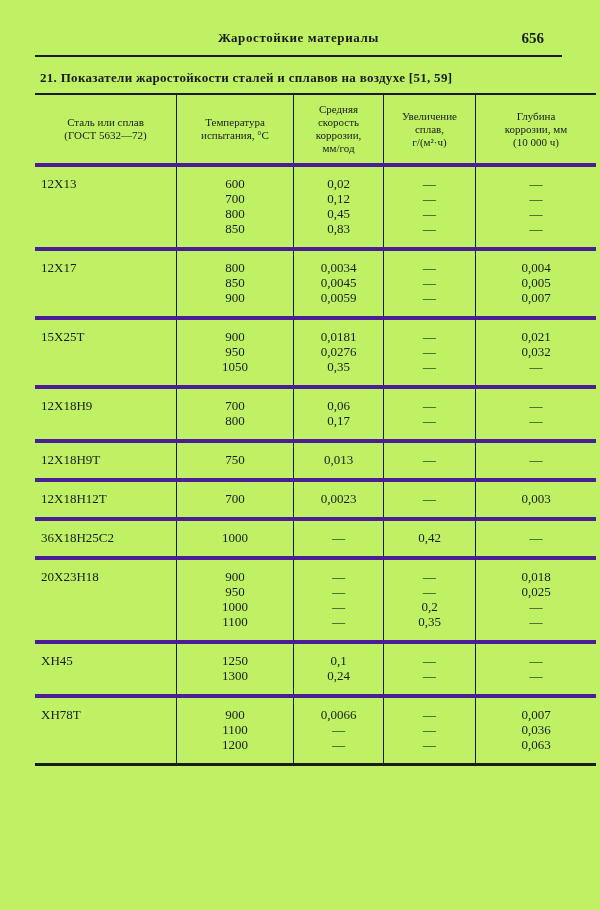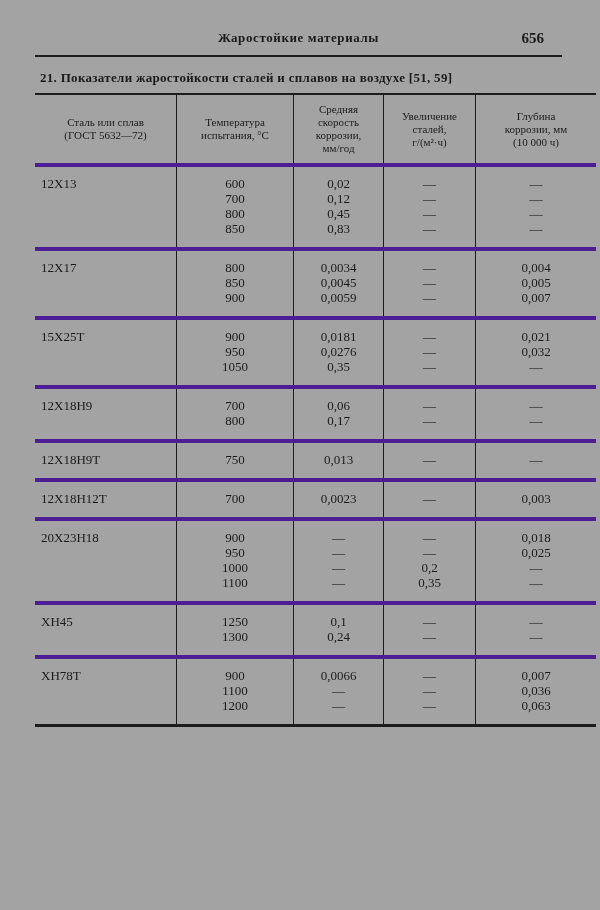--- a/index.html
+++ b/index.html
@@ -4,21 +4,21 @@
 <style>
   html, body {
     margin: 0;
     padding: 0;
     background: #ffffff;
   }
   .page {
     position: relative;
     width: 600px;
     height: 910px;
-    background: #a3a3a3;
+    background: #bef264;
     font-family: "Liberation Serif", serif;
     color: #1b1b1b;
     overflow: hidden;
   }
   .running-head {
     position: absolute;
     top: 30px;
     left: 35px;
     width: 527px;
     height: 20px;
@@ -127,21 +127,21 @@
             <div>испытания, °С</div>
           </th>
           <th class="c2">
             <div>Средняя</div>
             <div>скорость</div>
             <div>коррозии,</div>
             <div>мм/год</div>
           </th>
           <th class="c3">
             <div>Увеличение</div>
-            <div>сталей,</div>
+            <div>сплав,</div>
             <div>г/(м²·ч)</div>
           </th>
           <th class="c4">
             <div>Глубина</div>
             <div>коррозии, мм</div>
             <div>(10 000 ч)</div>
           </th>
         </tr>
     </thead>
     <tbody>
@@ -274,20 +274,37 @@
           </td>
           <td class="c3">
             <div>—</div>
           </td>
           <td class="c4">
             <div>0,003</div>
           </td>
         </tr>
         <tr>
           <td class="c0">
+            <div>36Х18Н25С2</div>
+          </td>
+          <td class="c1">
+            <div>1000</div>
+          </td>
+          <td class="c2">
+            <div>—</div>
+          </td>
+          <td class="c3">
+            <div>0,42</div>
+          </td>
+          <td class="c4">
+            <div>—</div>
+          </td>
+        </tr>
+        <tr>
+          <td class="c0">
             <div>20Х23Н18</div>
           </td>
           <td class="c1">
             <div>900</div>
             <div>950</div>
             <div>1000</div>
             <div>1100</div>
           </td>
           <td class="c2">
             <div>—</div>

